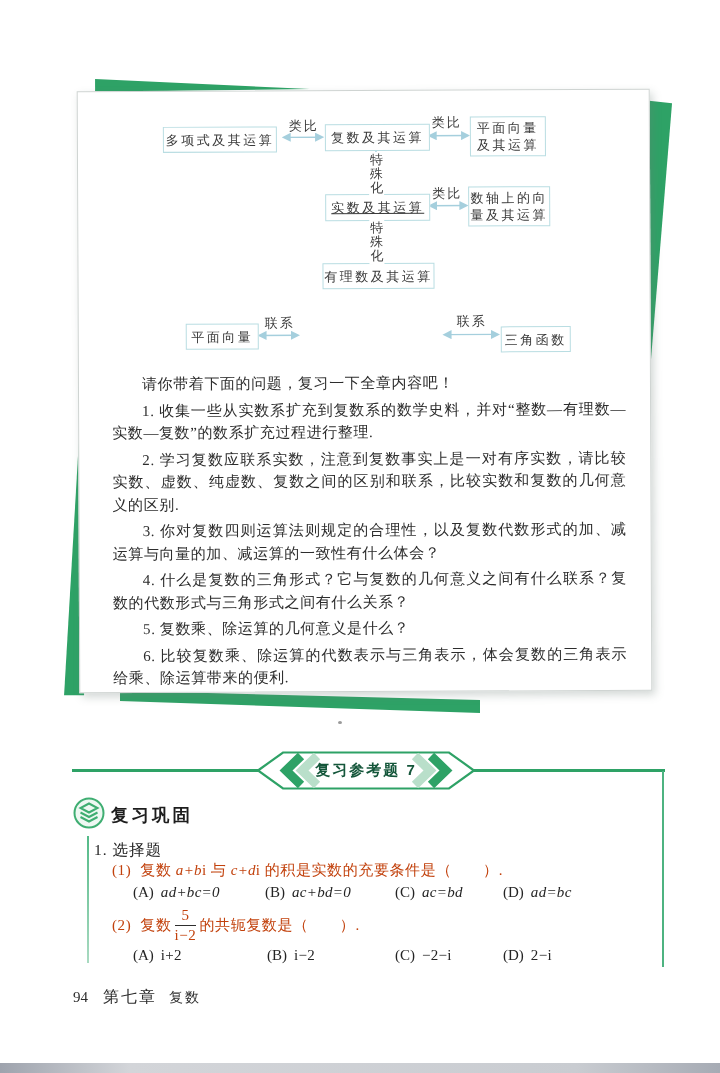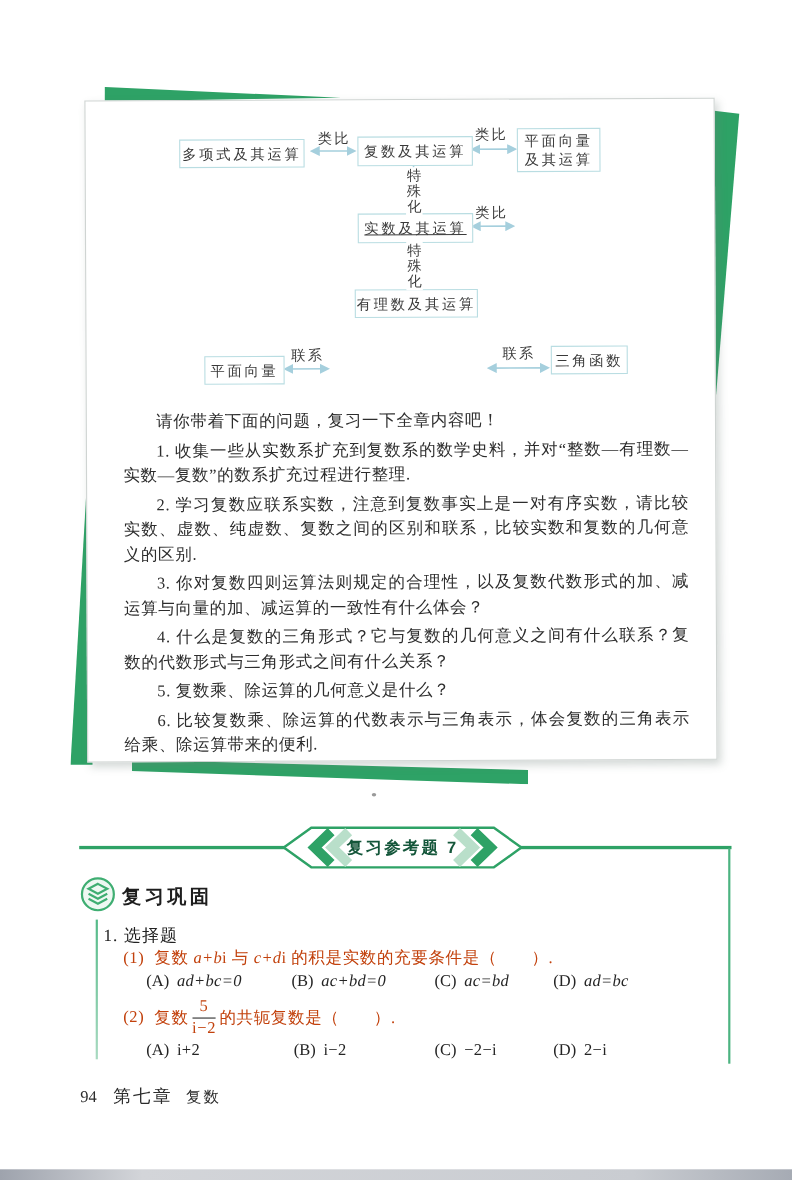--- a/index.html
+++ b/index.html
@@ -95,23 +95,25 @@
       <line x1="298" y1="130" x2="298" y2="169" marker-end="url(#ah)"></line>
       <line x1="181" y1="244" x2="219" y2="244" marker-start="url(#ah)" marker-end="url(#ah)"></line>
       <line x1="366" y1="244" x2="419" y2="244" marker-start="url(#ah)" marker-end="url(#ah)"></line>
     </svg>
 
     <div class="cbox" style="left:85px;top:35px;width:112px;height:24px;">多项式及其运算</div>
     <div class="cbox" style="left:247px;top:33px;width:103px;height:25px;">复数及其运算</div>
     <div class="cbox" style="left:392px;top:26px;width:74px;height:38px;">平面向量
 及其运算</div>
     <div class="cbox" style="left:247px;top:103px;width:103px;height:25px;text-decoration:underline;">实数及其运算</div>
+    <div class="cbox" style="left:390px;top:96px;width:80px;height:38px;">数轴上的向
+量及其运算</div>
     <div class="cbox" style="left:244px;top:172px;width:110px;height:24px;">有理数及其运算</div>
     <div class="cbox" style="left:107px;top:232px;width:71px;height:24px;">平面向量</div>
-    <div class="cbox" style="left:422px;top:224px;width:68px;height:24px;">三角函数</div>
+    <div class="cbox" style="left:422px;top:236px;width:68px;height:24px;">三角函数</div>
 
     <span class="elabel" style="left:211px;top:26px;">类比</span>
     <span class="elabel" style="left:354px;top:23px;">类比</span>
     <span class="elabel" style="left:354px;top:94px;">类比</span>
     <span class="vlabel" style="left:291px;top:61px;">特
 殊
 化</span>
     <span class="vlabel" style="left:291px;top:129px;">特
 殊
 化</span>

